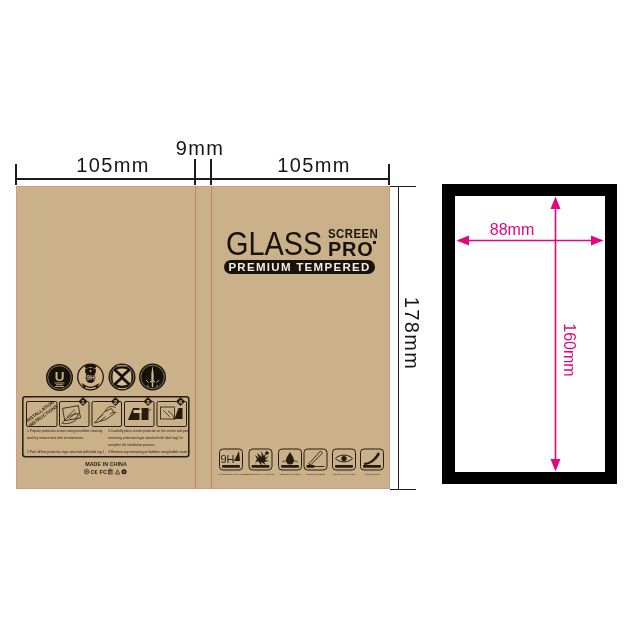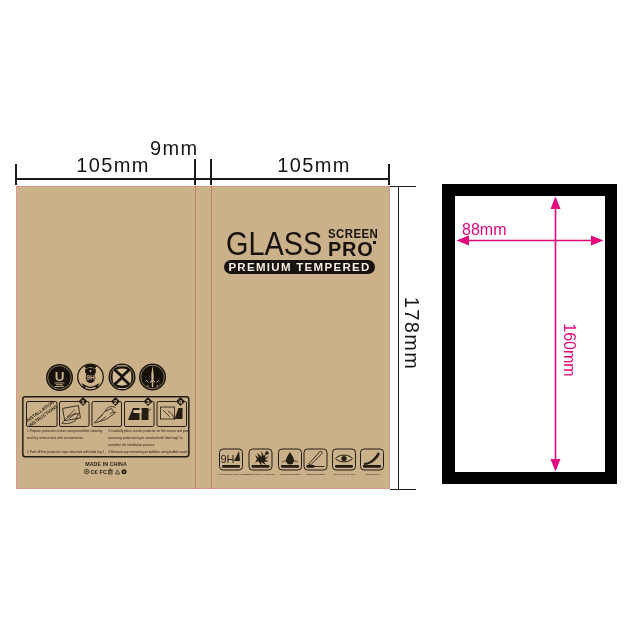--- a/index.html
+++ b/index.html
@@ -16,21 +16,21 @@
 <div class="abs blk" style="left:15.2px;top:164px;width:1.7px;height:21px;"></div>
 
 <div class="abs blk" style="left:194.2px;top:159px;width:1.7px;height:26px;"></div>
 
 <div class="abs blk" style="left:210.2px;top:159px;width:1.7px;height:26px;"></div>
 
 <div class="abs blk" style="left:388.2px;top:164px;width:1.7px;height:21px;"></div>
 
 <div class="abs dimtxt" style="left:63px;top:153.5px;width:100px;text-align:center;">105mm</div>
 
-<div class="abs dimtxt" style="left:150px;top:136.5px;width:100px;text-align:left;">9mm</div>
+<div class="abs dimtxt" style="left:150px;top:136.5px;width:100px;text-align:center;">9mm</div>
 
 <div class="abs dimtxt" style="left:264px;top:153.5px;width:100px;text-align:center;">105mm</div>
 
 <div class="abs blk" style="left:397.6px;top:187px;width:1.7px;height:302px;"></div>
 
 <div class="abs blk" style="left:390px;top:185.6px;width:26px;height:1.7px;"></div>
 
 <div class="abs blk" style="left:390px;top:488.6px;width:26px;height:1.7px;"></div>
 
 <div class="abs dimtxt" style="left:361px;top:321.5px;width:100px;text-align:center;transform:rotate(90deg);">178mm</div>
@@ -221,21 +221,21 @@
 <div class="abs" style="left:442px;top:184px;width:175px;height:299.5px;background:#000;"></div>
 
 <div class="abs" style="left:454.5px;top:196px;width:150.5px;height:275.5px;background:#fff;"></div>
 
 <svg class="abs" style="left:456px;top:233px;" width="148" height="15" viewBox="0 0 148 15">
   <line x1="8" y1="7.5" x2="140" y2="7.5" stroke="#e3067f" stroke-width="1.6"></line>
   <path d="M0.5 7.5 L13 2.5 L13 12.5 Z" fill="#e3067f"></path>
   <path d="M147.5 7.5 L135 2.5 L135 12.5 Z" fill="#e3067f"></path>
 </svg>
 
-<div class="abs" style="left:462px;top:220.5px;width:100px;color:#e3067f;font-size:16px;">88mm</div>
+<div class="abs" style="left:462px;top:220.5px;width:100px;text-align:center;color:#e3067f;font-size:16px;">88mm</div>
 
 <svg class="abs" style="left:548px;top:196px;" width="15" height="276" viewBox="0 0 15 276">
   <line x1="7.5" y1="8" x2="7.5" y2="268" stroke="#e3067f" stroke-width="1.6"></line>
   <path d="M7.5 0.5 L2.5 13 L12.5 13 Z" fill="#e3067f"></path>
   <path d="M7.5 275.5 L2.5 263 L12.5 263 Z" fill="#e3067f"></path>
 </svg>
 
 <div class="abs" style="left:519px;top:341px;width:100px;text-align:center;color:#e3067f;font-size:16px;transform:rotate(90deg);">160mm</div>
 
 </body></html>

